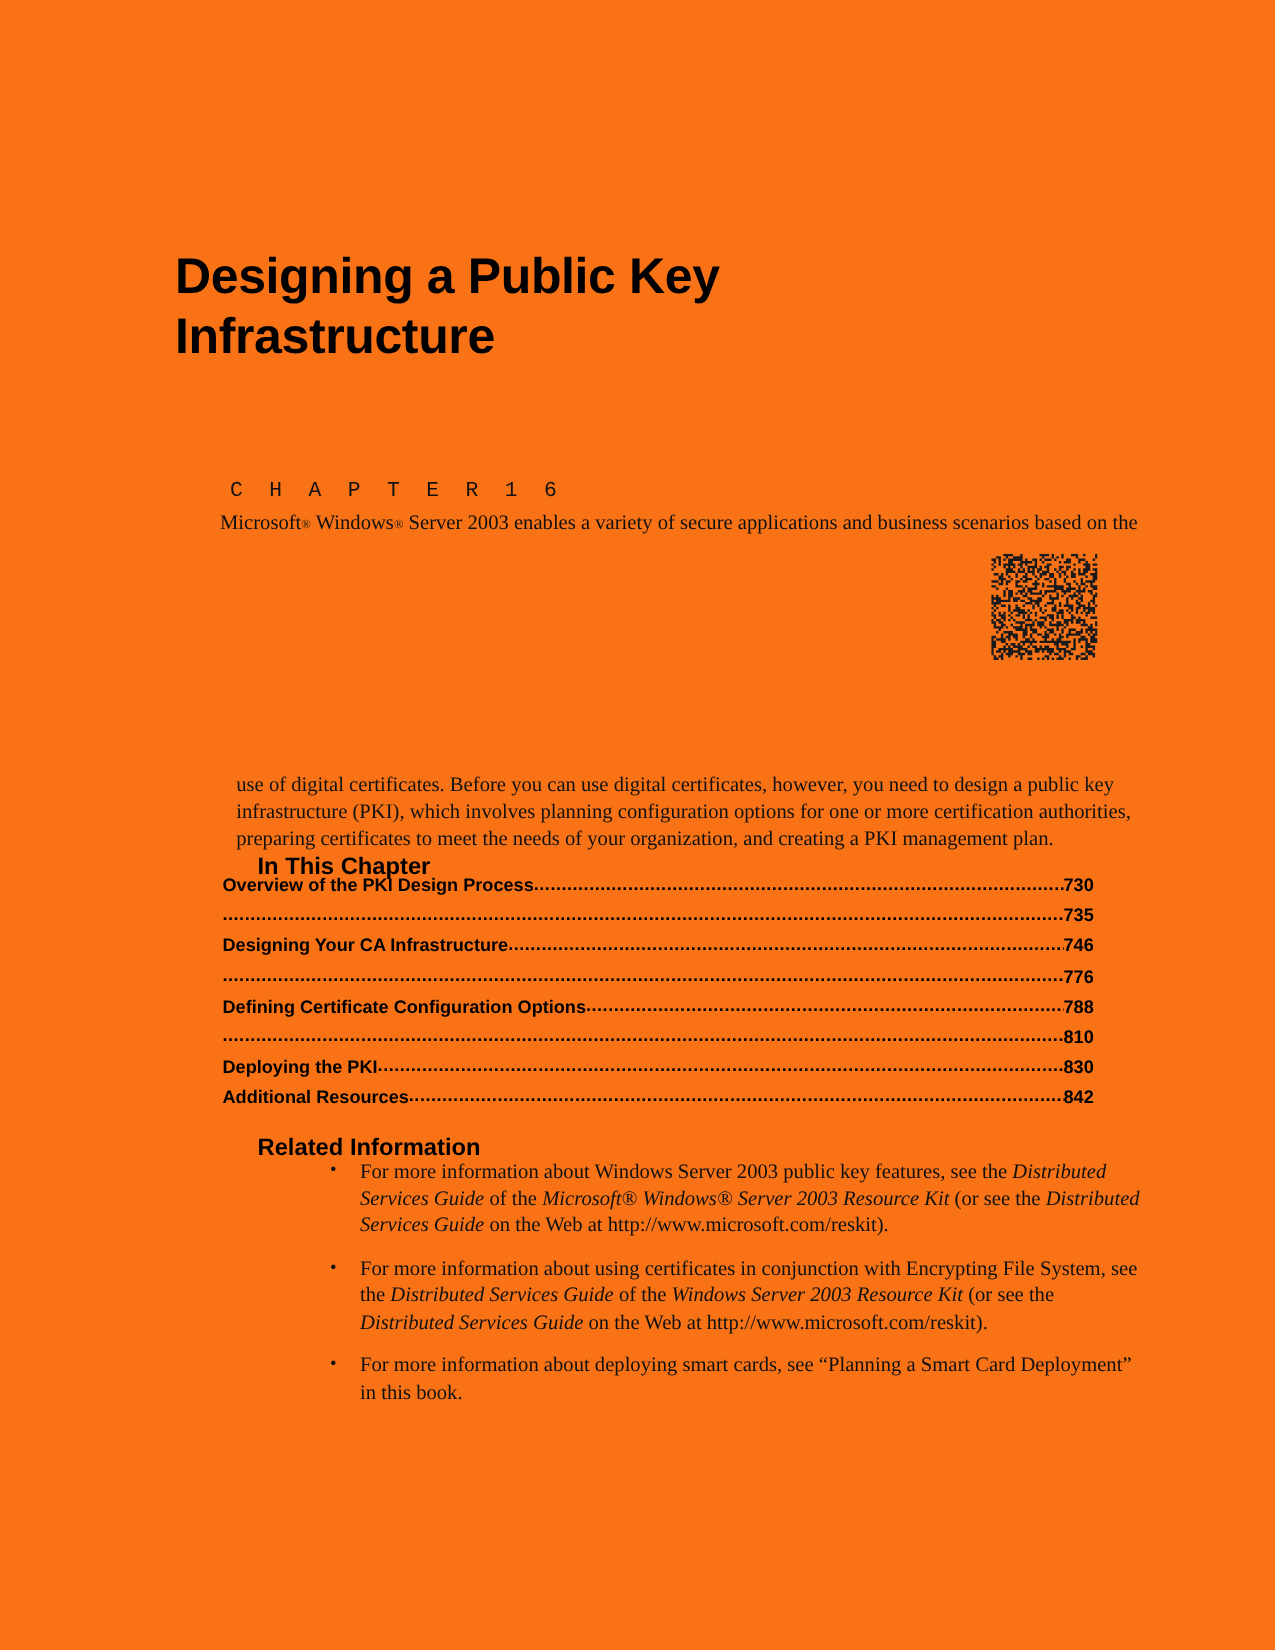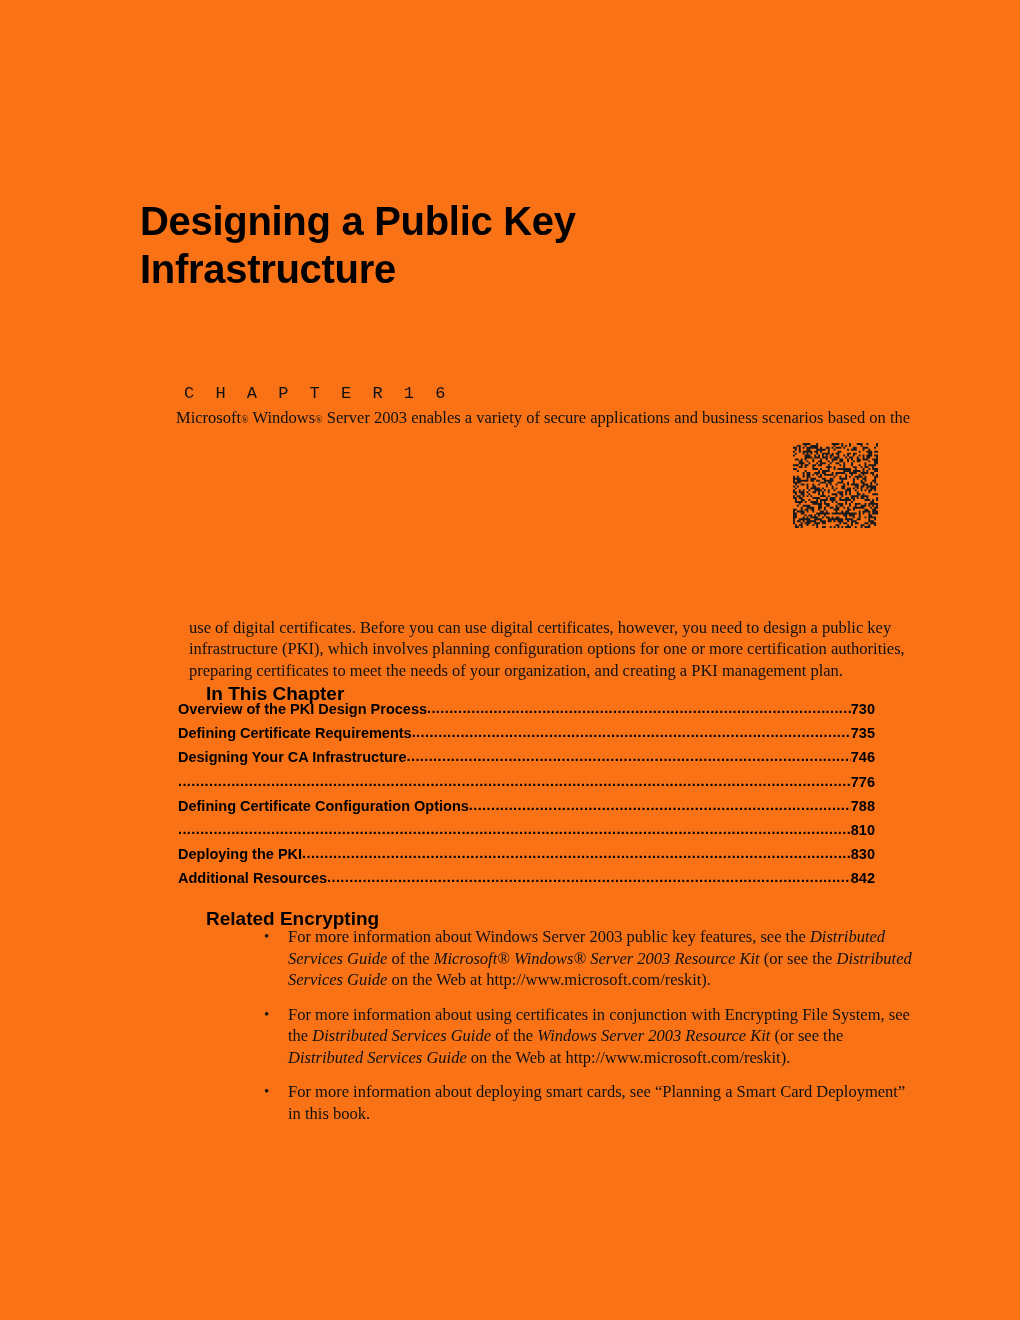--- a/index.html
+++ b/index.html
@@ -171,21 +171,20 @@
 
   <h2 class="section-heading in-this-chapter">In This Chapter</h2>
 
   <div class="toc" id="toc-list">
       <div class="toc-row">
         <span class="toc-label">Overview of the PKI Design Process</span>
         <span class="toc-dots">........................................................................................................................................................................................................</span>
         <span class="toc-page">730</span>
       </div>
       <div class="toc-row">
-        <span class="toc-label">Defining Certificate Requirements</span>
         <span class="toc-dots">........................................................................................................................................................................................................</span>
         <span class="toc-page">735</span>
       </div>
       <div class="toc-row">
         <span class="toc-label">Designing Your CA Infrastructure</span>
         <span class="toc-dots">........................................................................................................................................................................................................</span>
         <span class="toc-page">746</span>
       </div>
       <div class="toc-row">
         <span class="toc-dots">........................................................................................................................................................................................................</span>
@@ -205,21 +204,21 @@
         <span class="toc-dots">........................................................................................................................................................................................................</span>
         <span class="toc-page">830</span>
       </div>
       <div class="toc-row">
         <span class="toc-label">Additional Resources</span>
         <span class="toc-dots">........................................................................................................................................................................................................</span>
         <span class="toc-page">842</span>
       </div>
     </div>
 
-  <h2 class="section-heading related-info">Related Encrypting</h2>
+  <h2 class="section-heading related-info">Related Information</h2>
 
   <div class="bullets" id="bullet-list">
       <div class="bullet-item"><span class="bullet-mark">•</span><span class="bullet-text"><span>For more information about Windows Server 2003 public key features, see the </span><i>Distributed Services Guide</i><span> of the </span><i>Microsoft® Windows® Server 2003 Resource Kit</i><span> (or see the </span><i>Distributed Services Guide</i><span> on the Web at http://www.microsoft.com/reskit).</span></span></div>
       <div class="bullet-item"><span class="bullet-mark">•</span><span class="bullet-text"><span>For more information about using certificates in conjunction with Encrypting File System, see the </span><i>Distributed Services Guide</i><span> of the </span><i>Windows Server 2003 Resource Kit</i><span> (or see the </span><i>Distributed Services Guide</i><span> on the Web at http://www.microsoft.com/reskit).</span></span></div>
       <div class="bullet-item"><span class="bullet-mark">•</span><span class="bullet-text"><span>For more information about deploying smart cards, see “Planning a Smart Card Deployment” in this book.</span></span></div>
     </div>
 
 </div>
 
 </body></html>

